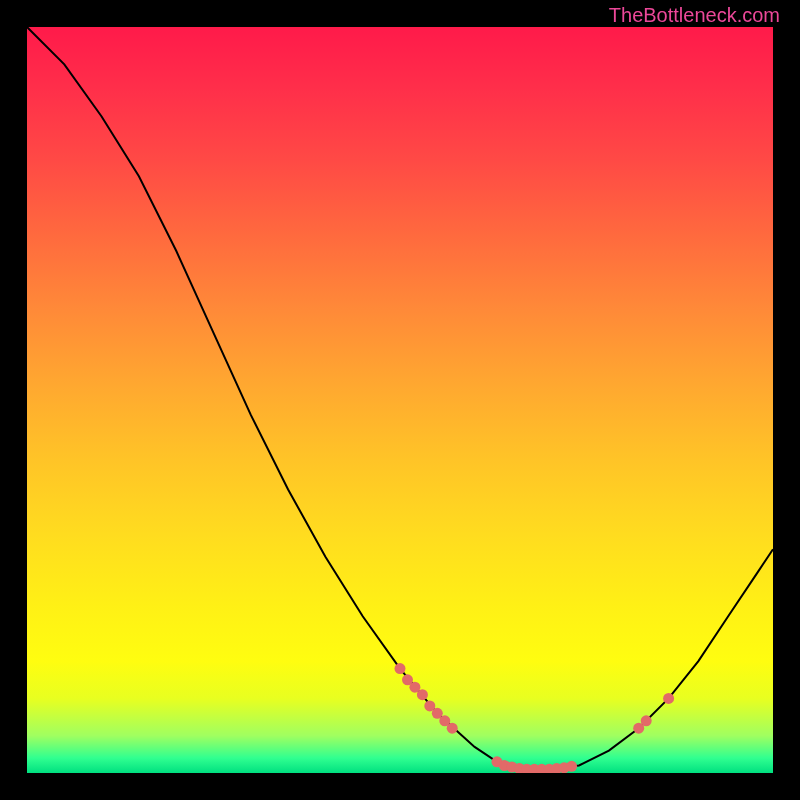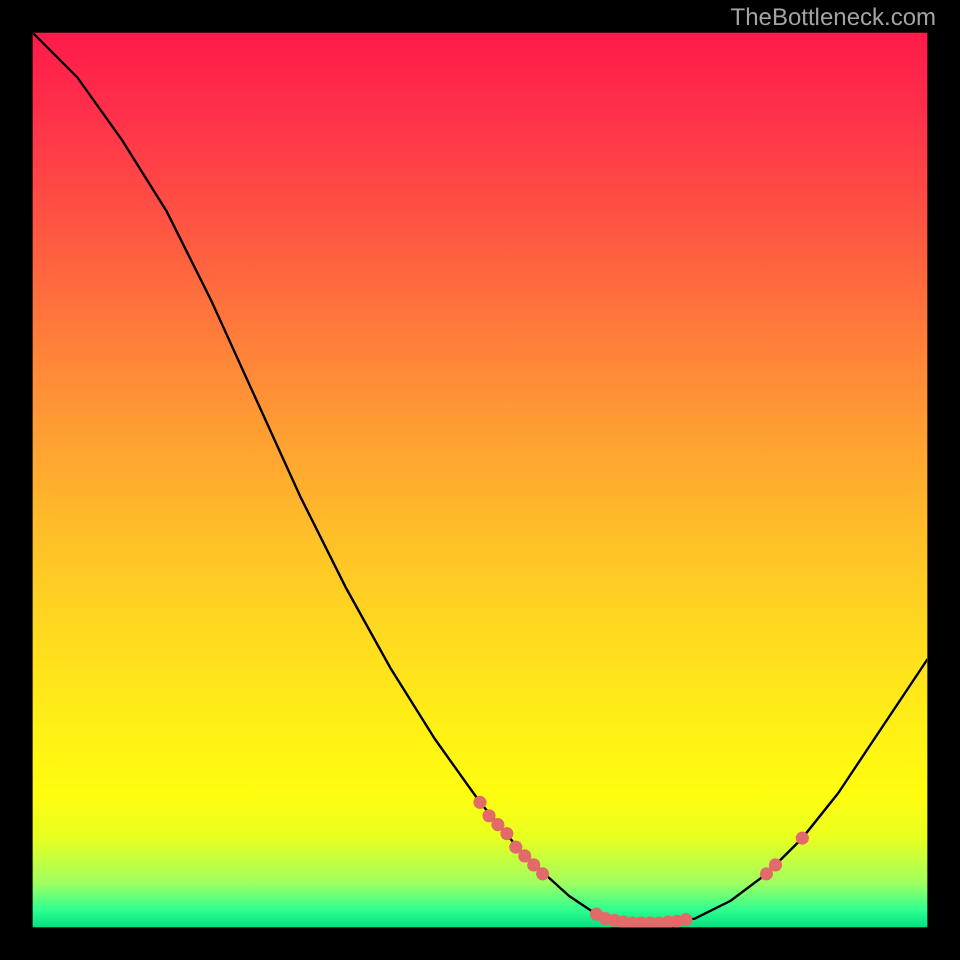--- a/index.html
+++ b/index.html
@@ -7,21 +7,21 @@
     width: 800px;
     height: 800px;
     background: #000;
     position: relative;
     font-family: Arial, sans-serif;
   }
   .watermark {
     position: absolute;
     top: 4px;
     right: 20px;
-    color: #a3a3a3;
+    color: #ec4899;
     font-size: 20px;
     font-weight: 500;
     z-index: 10;
   }
   .plot-area {
     position: absolute;
     left: 27px;
     top: 27px;
     width: 746px;
     height: 746px;

